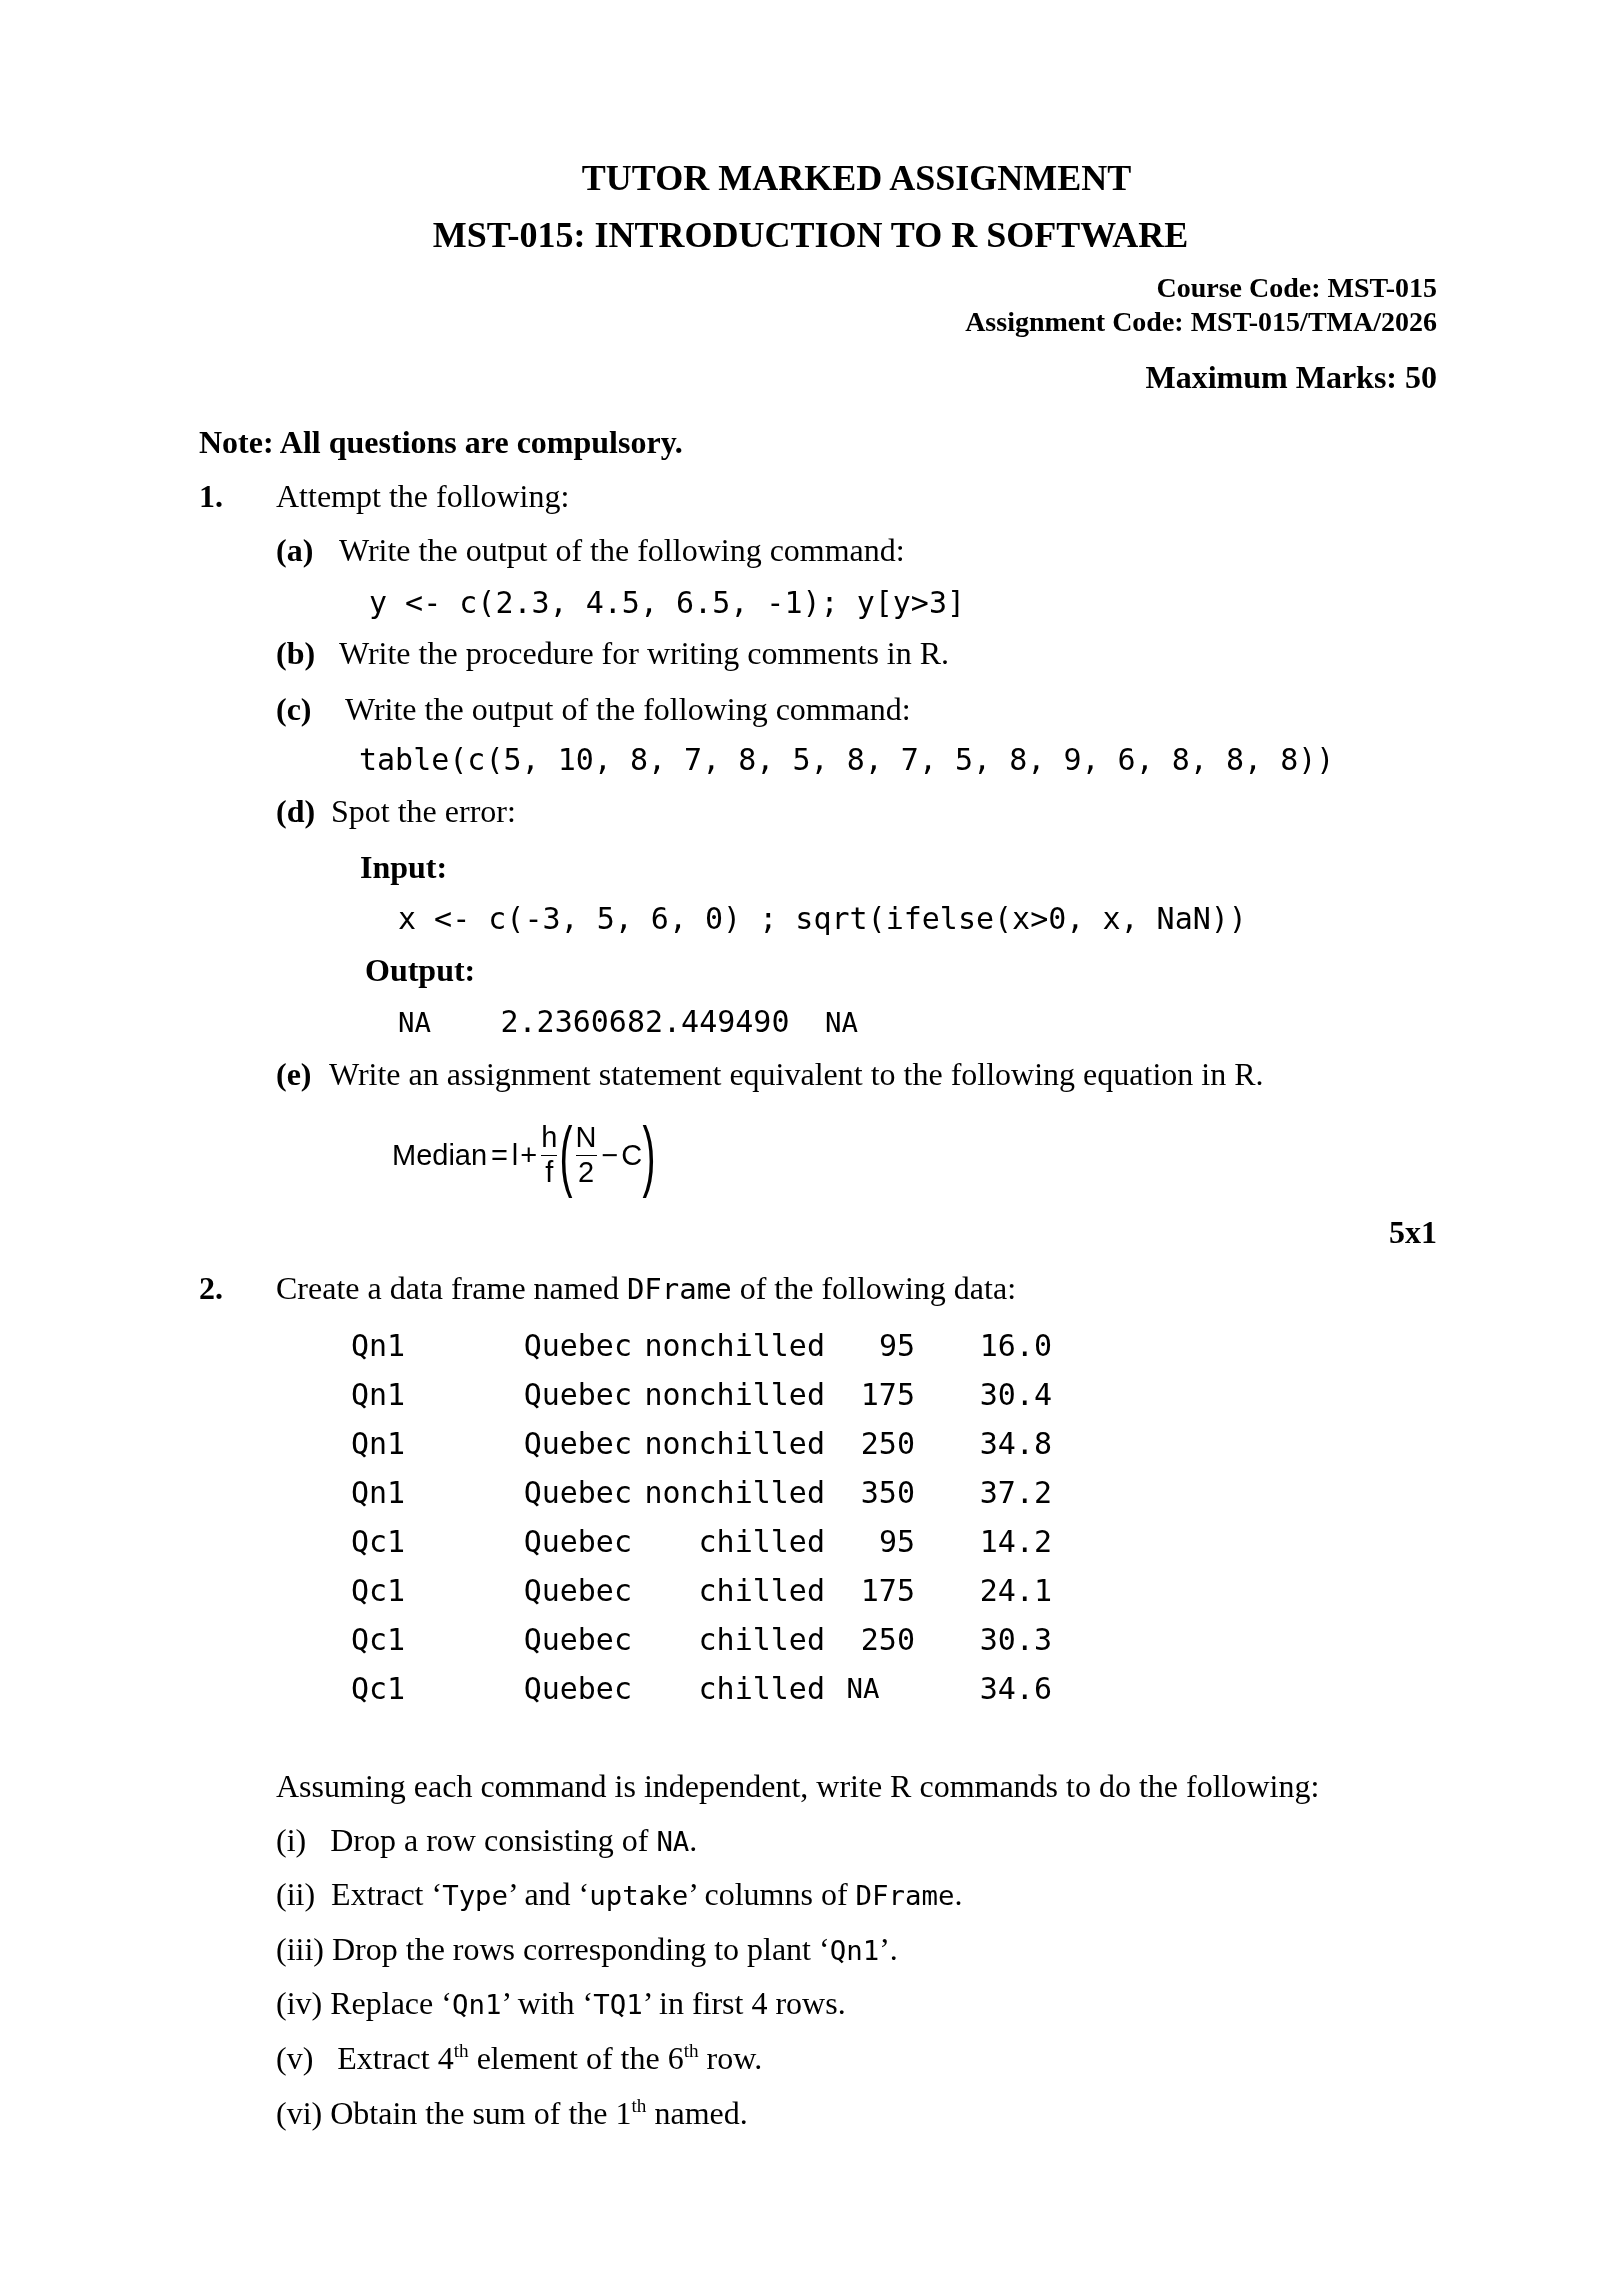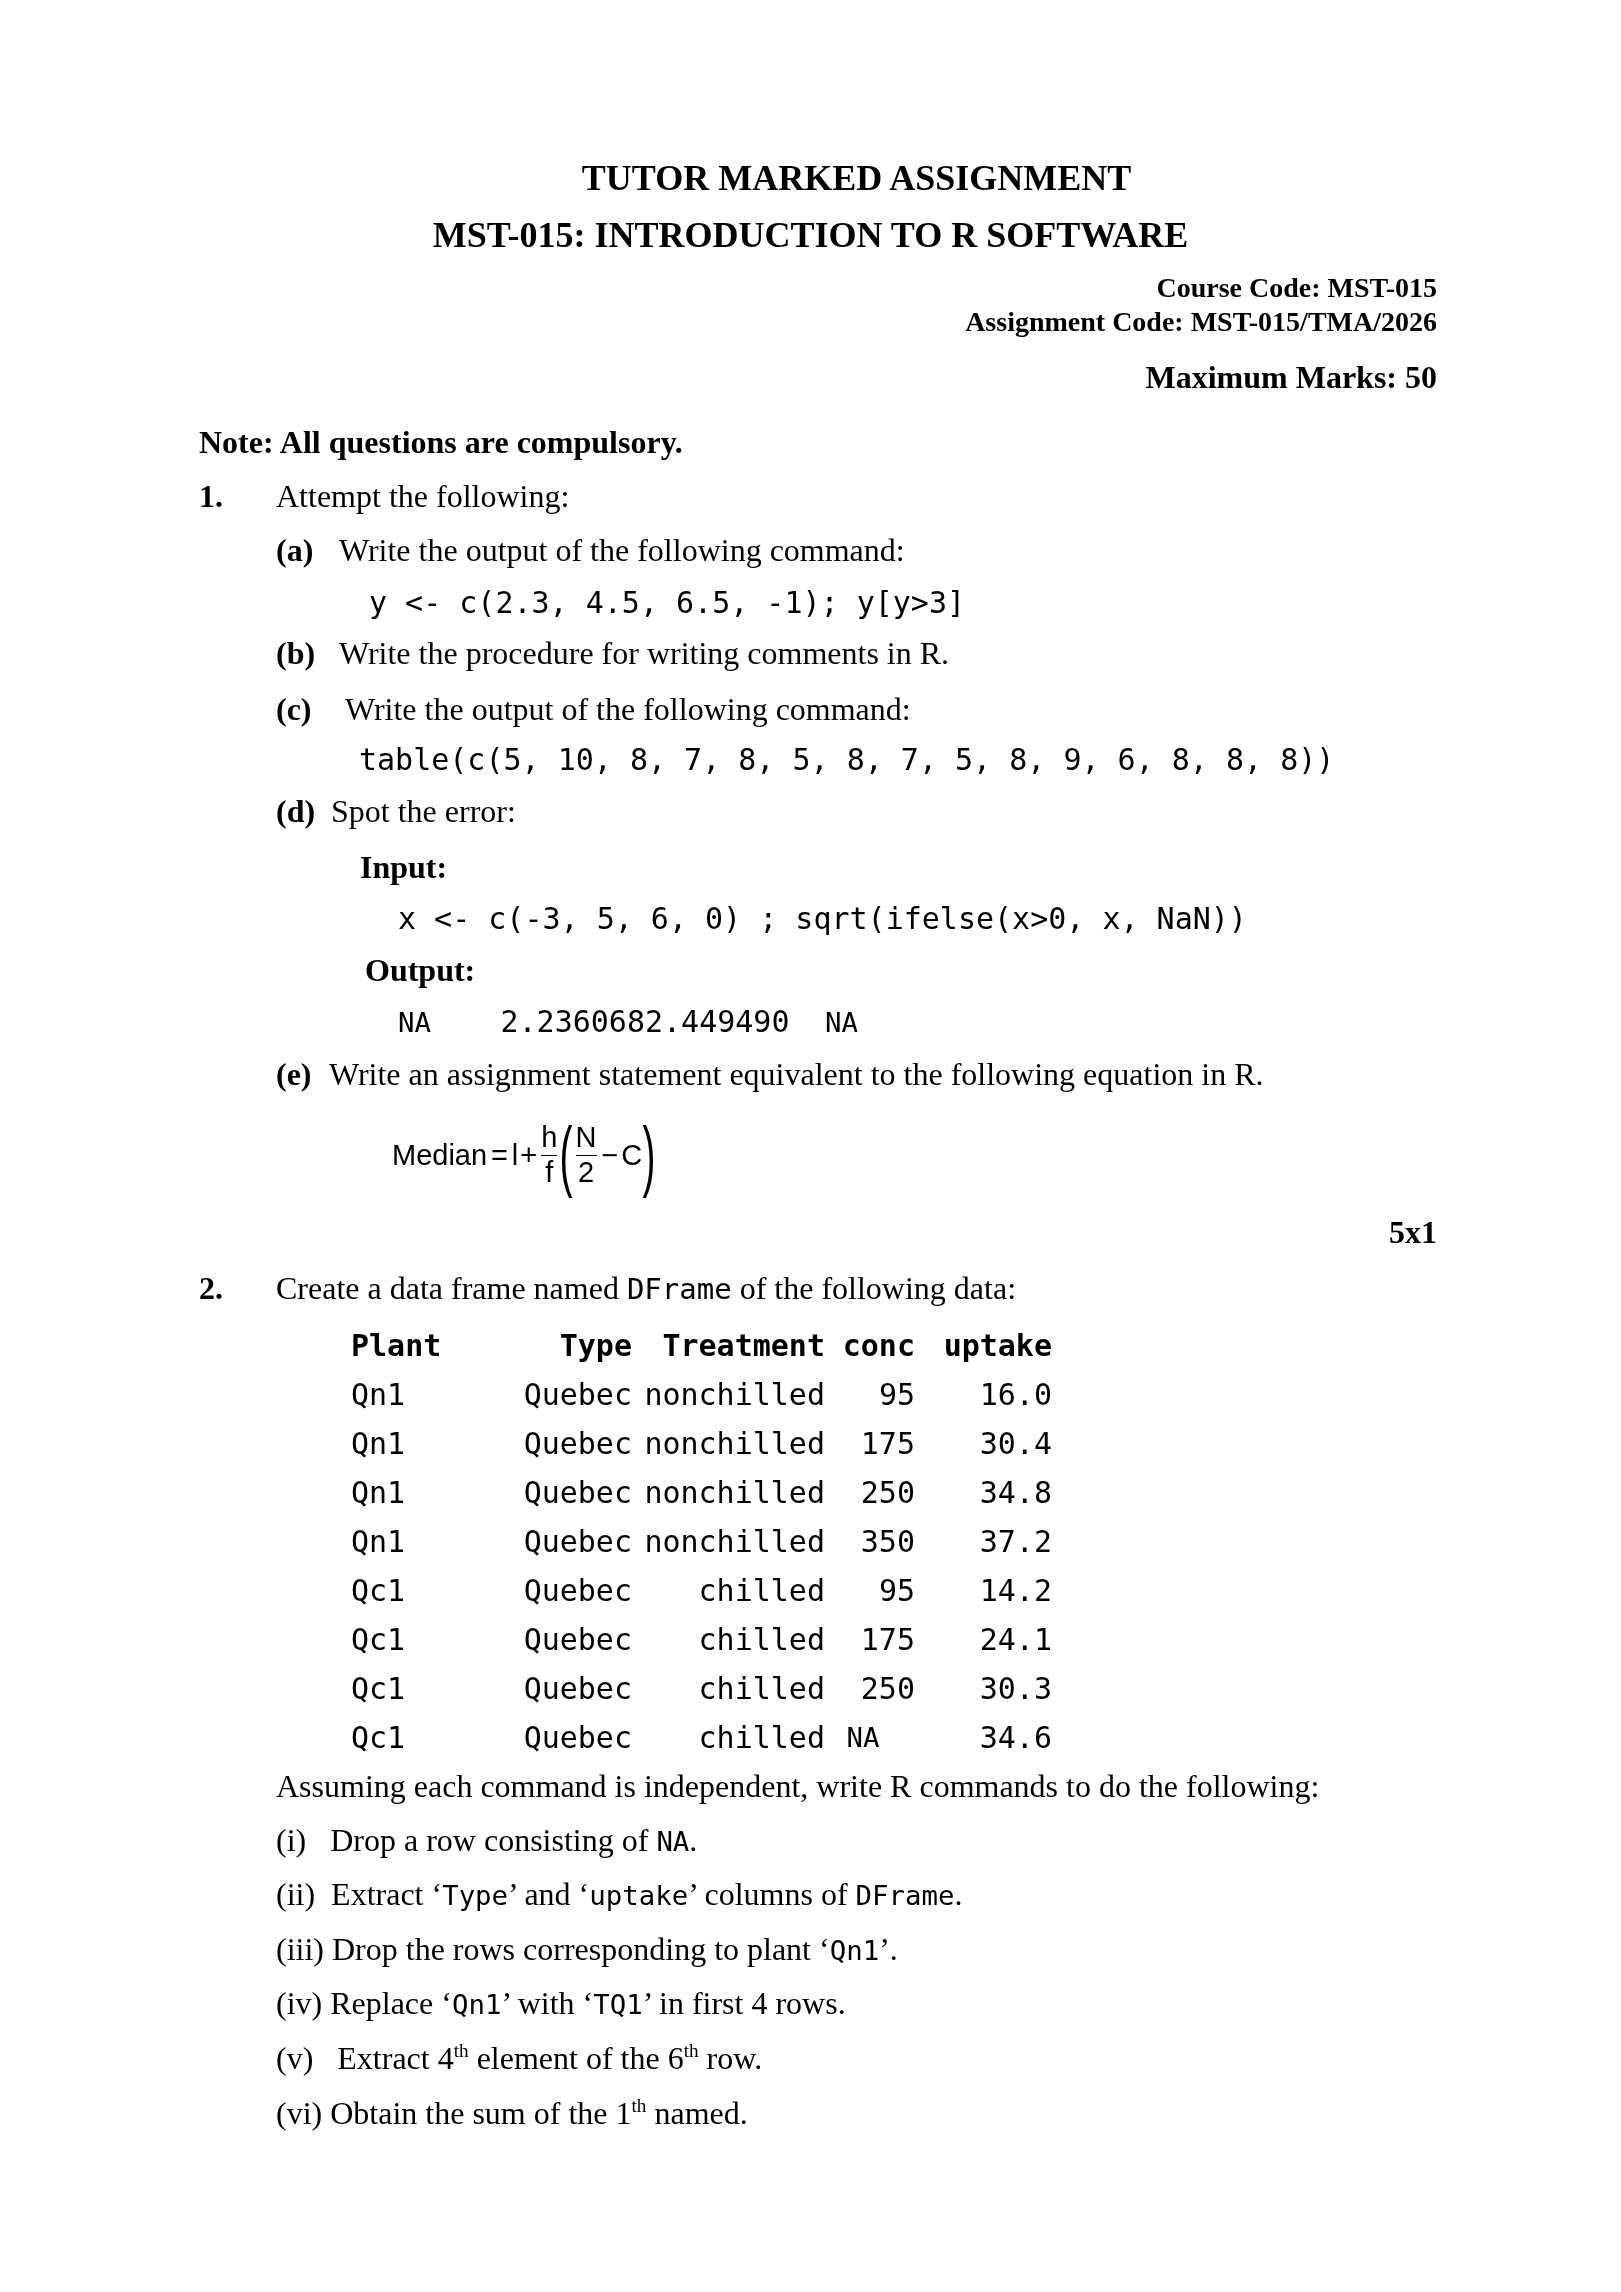--- a/index.html
+++ b/index.html
@@ -91,27 +91,20 @@
   <span>C</span>
   <span class="paren">)</span>
 </div>
 
 <div class="abs serif bold" style="right:184px;top:1214px;">5x1</div>
 
 <div class="abs serif bold" style="left:199px;top:1270px;">2.</div>
 <div class="abs serif" style="left:276px;top:1270px;"><span>Create a data frame named </span><span class="mono" style="font-size:29px;">DFrame</span><span> of the following data:</span></div>
 
 <div class="tbl">
-  <div class="row hdr">
-    <span class="c c1">Plant</span>
-    <span class="c c2">Type</span>
-    <span class="c c3">Treatment</span>
-    <span class="c c4">conc</span>
-    <span class="c c5">uptake</span>
-  </div>
   <div id="tbody">
       <div class="row">
         <span class="c c1">Qn1</span>
         <span class="c c2">Quebec</span>
         <span class="c c3">nonchilled</span>
         <span class="c c4">95</span>
         <span class="c c5">16.0</span>
       </div>
       <div class="row">
         <span class="c c1">Qn1</span>

